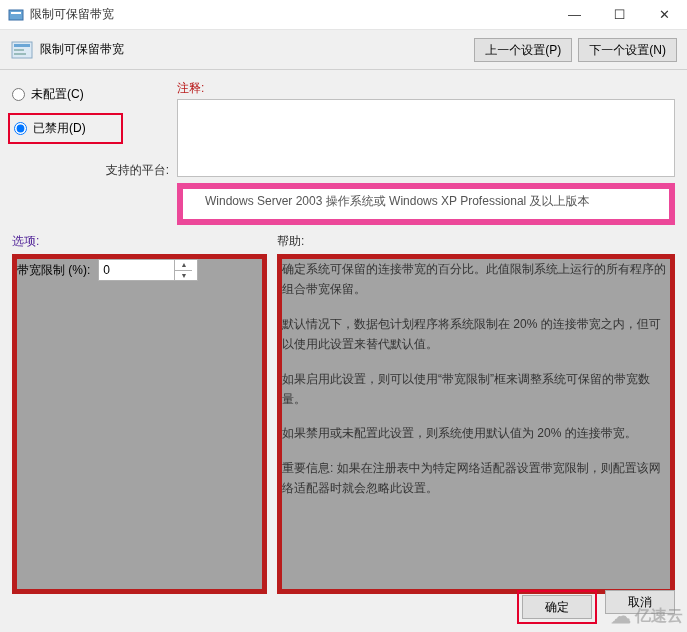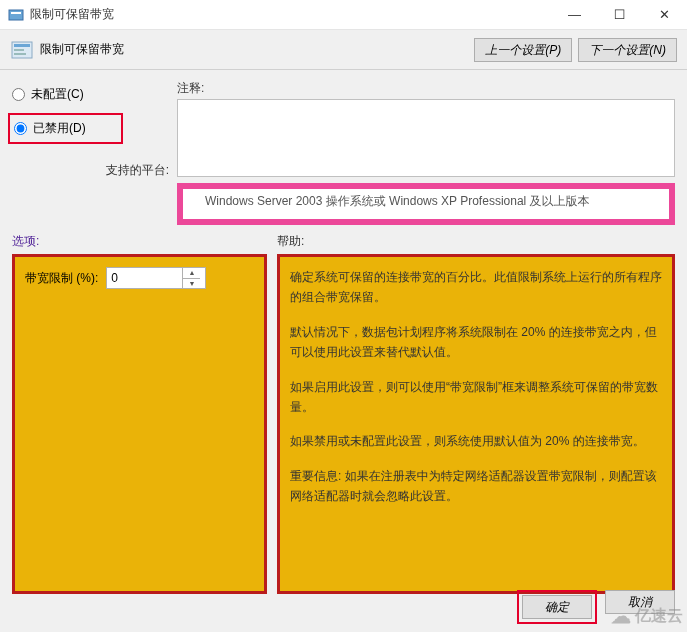--- a/index.html
+++ b/index.html
@@ -50,21 +50,20 @@
     }
     .topbar .spacer { flex: 1; }
     .btn {
       background: #e1e1e1;
       border: 1px solid #adadad;
       padding: 3px 10px;
       font-size: 12px;
       font-family: inherit;
       min-width: 92px;
       height: 24px;
-      font-style: italic;
     }
     .topbar .btn { margin-left: 6px; }
 
     .body {
       display: flex;
       padding: 10px 12px 0 12px;
       height: 155px;
     }
     .leftcol {
       width: 165px;
@@ -87,21 +86,21 @@
       margin-top: 14px;
       text-align: right;
       padding-right: 8px;
       color: #333;
     }
     .rightcol {
       flex: 1;
       display: flex;
       flex-direction: column;
     }
-    .label-comment { margin-bottom: 2px; color: #404040; }
+    .label-comment { margin-bottom: 2px; color: #b91c1c; }
     .comment-box {
       flex: 1;
       border: 1px solid #c0c0c0;
       background: #fff;
       position: relative;
       overflow-y: scroll;
       min-height: 58px;
     }
     .supported-box {
       border: 6px solid #ec4899;
@@ -118,23 +117,22 @@
     }
     .split-labels .l1 { width: 265px; color: #4c1d95; }
     .split-labels .l2 { color: #333; }
     .split-panes {
       display: flex;
       padding: 0 12px;
       gap: 10px;
       height: 340px;
     }
     .pane {
-      border: 3px solid #b91c1c;
-      background: #eab308;
-      padding: 10px;
+      border: 5px solid #b91c1c;
+      background: #a3a3a3;
       overflow-y: auto;
     }
     .pane.left { width: 255px; }
     .pane.right { flex: 1; line-height: 1.7; color: #333; }
     .pane.right p { margin-bottom: 14px; }
     .opt-row { display: flex; align-items: center; gap: 8px; margin-bottom: 8px; }
     .spinner {
       display: flex;
       border: 1px solid #b0b0b0;
       height: 22px;

